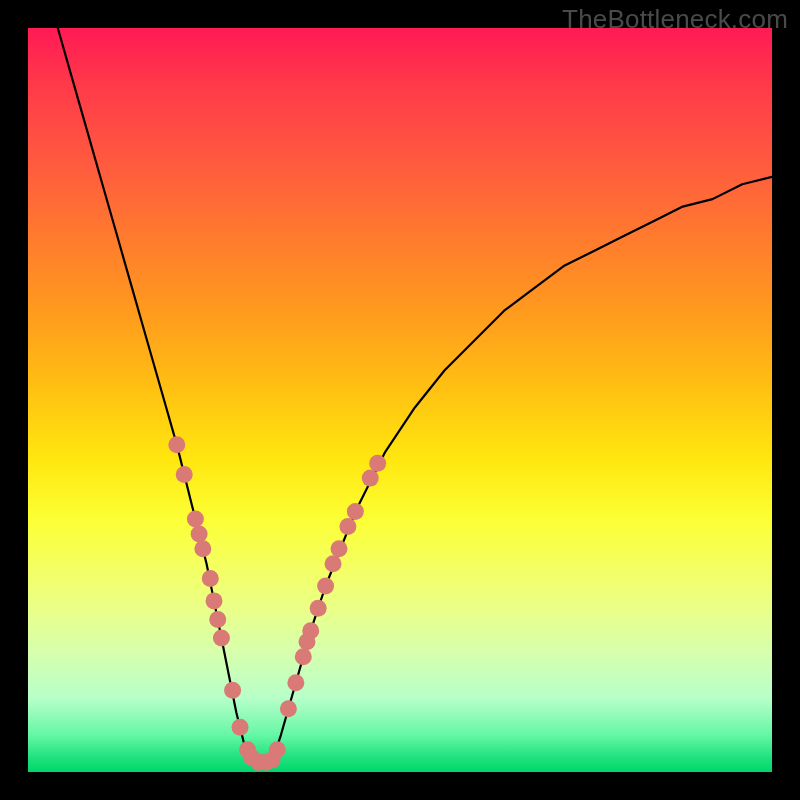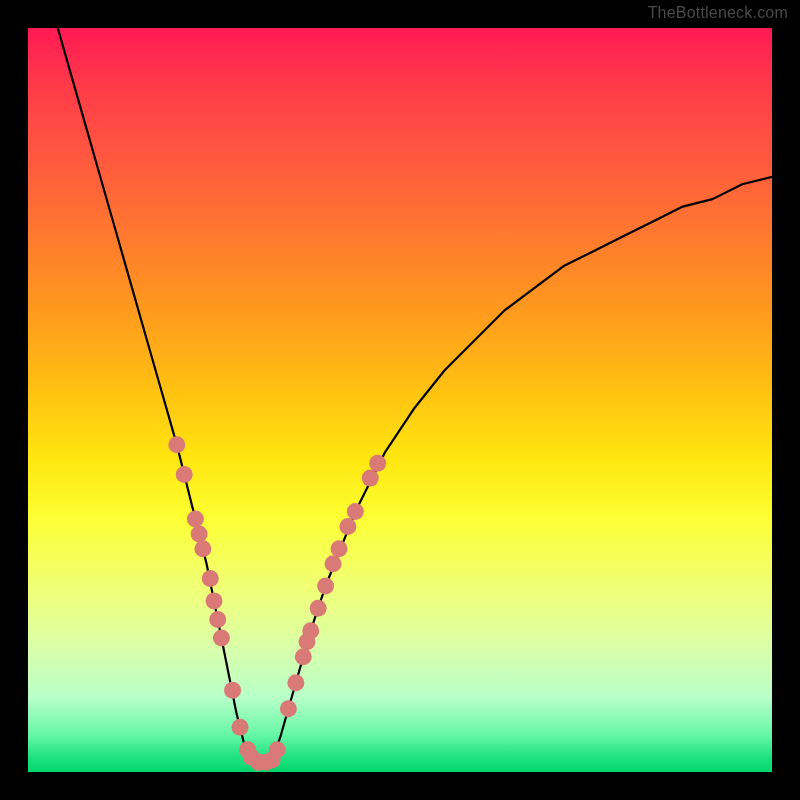--- a/index.html
+++ b/index.html
@@ -45,21 +45,21 @@
       #66f7a6 95%,
       #20e27f 98%,
       #00d66a 100%
     );
   }
   .watermark {
     position: absolute;
     top: 4px;
     right: 12px;
     color: #4a4a4a;
-    font-size: 16px;
+    font-size: 26px;
     font-weight: 400;
     letter-spacing: 0.2px;
     z-index: 10;
     pointer-events: none;
   }
   svg.overlay {
     position: absolute;
     inset: 0;
   }
 </style>

